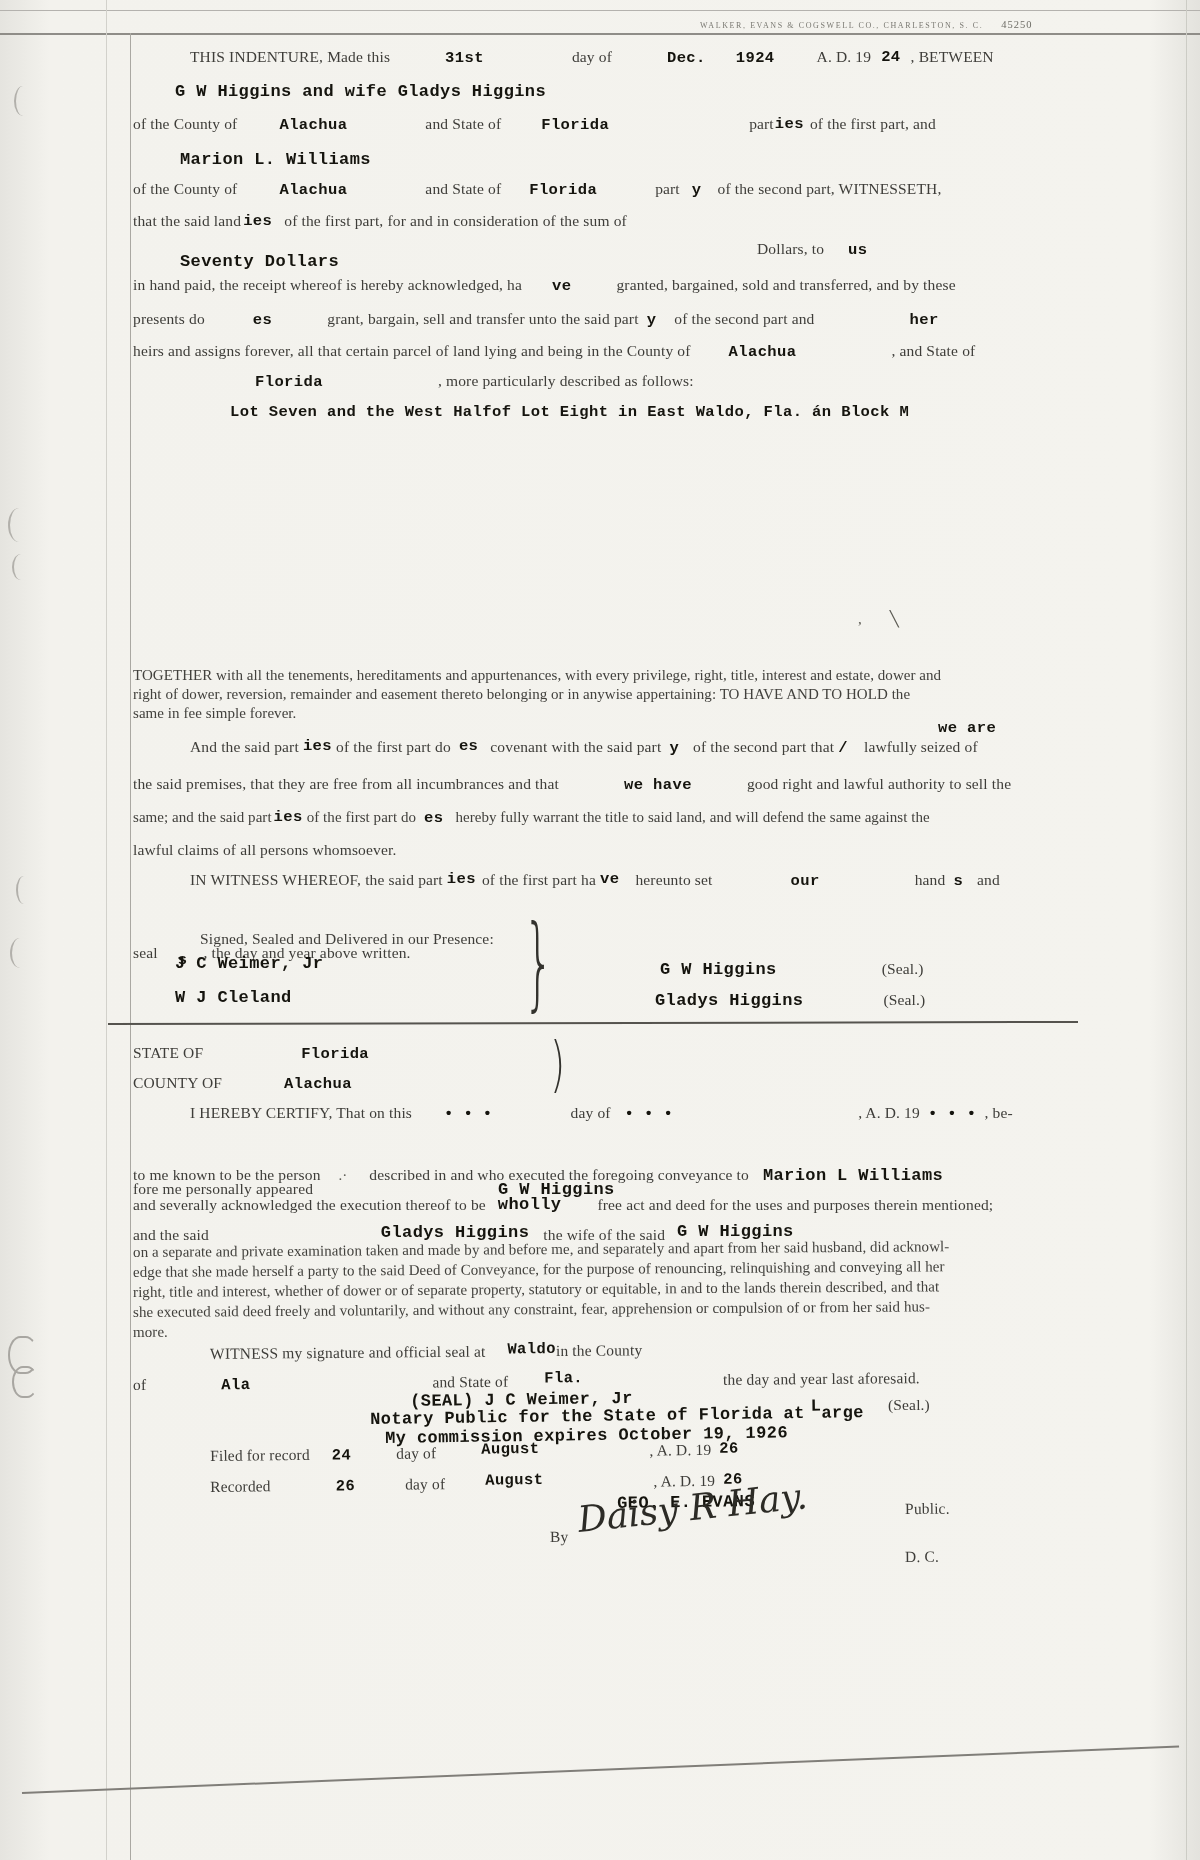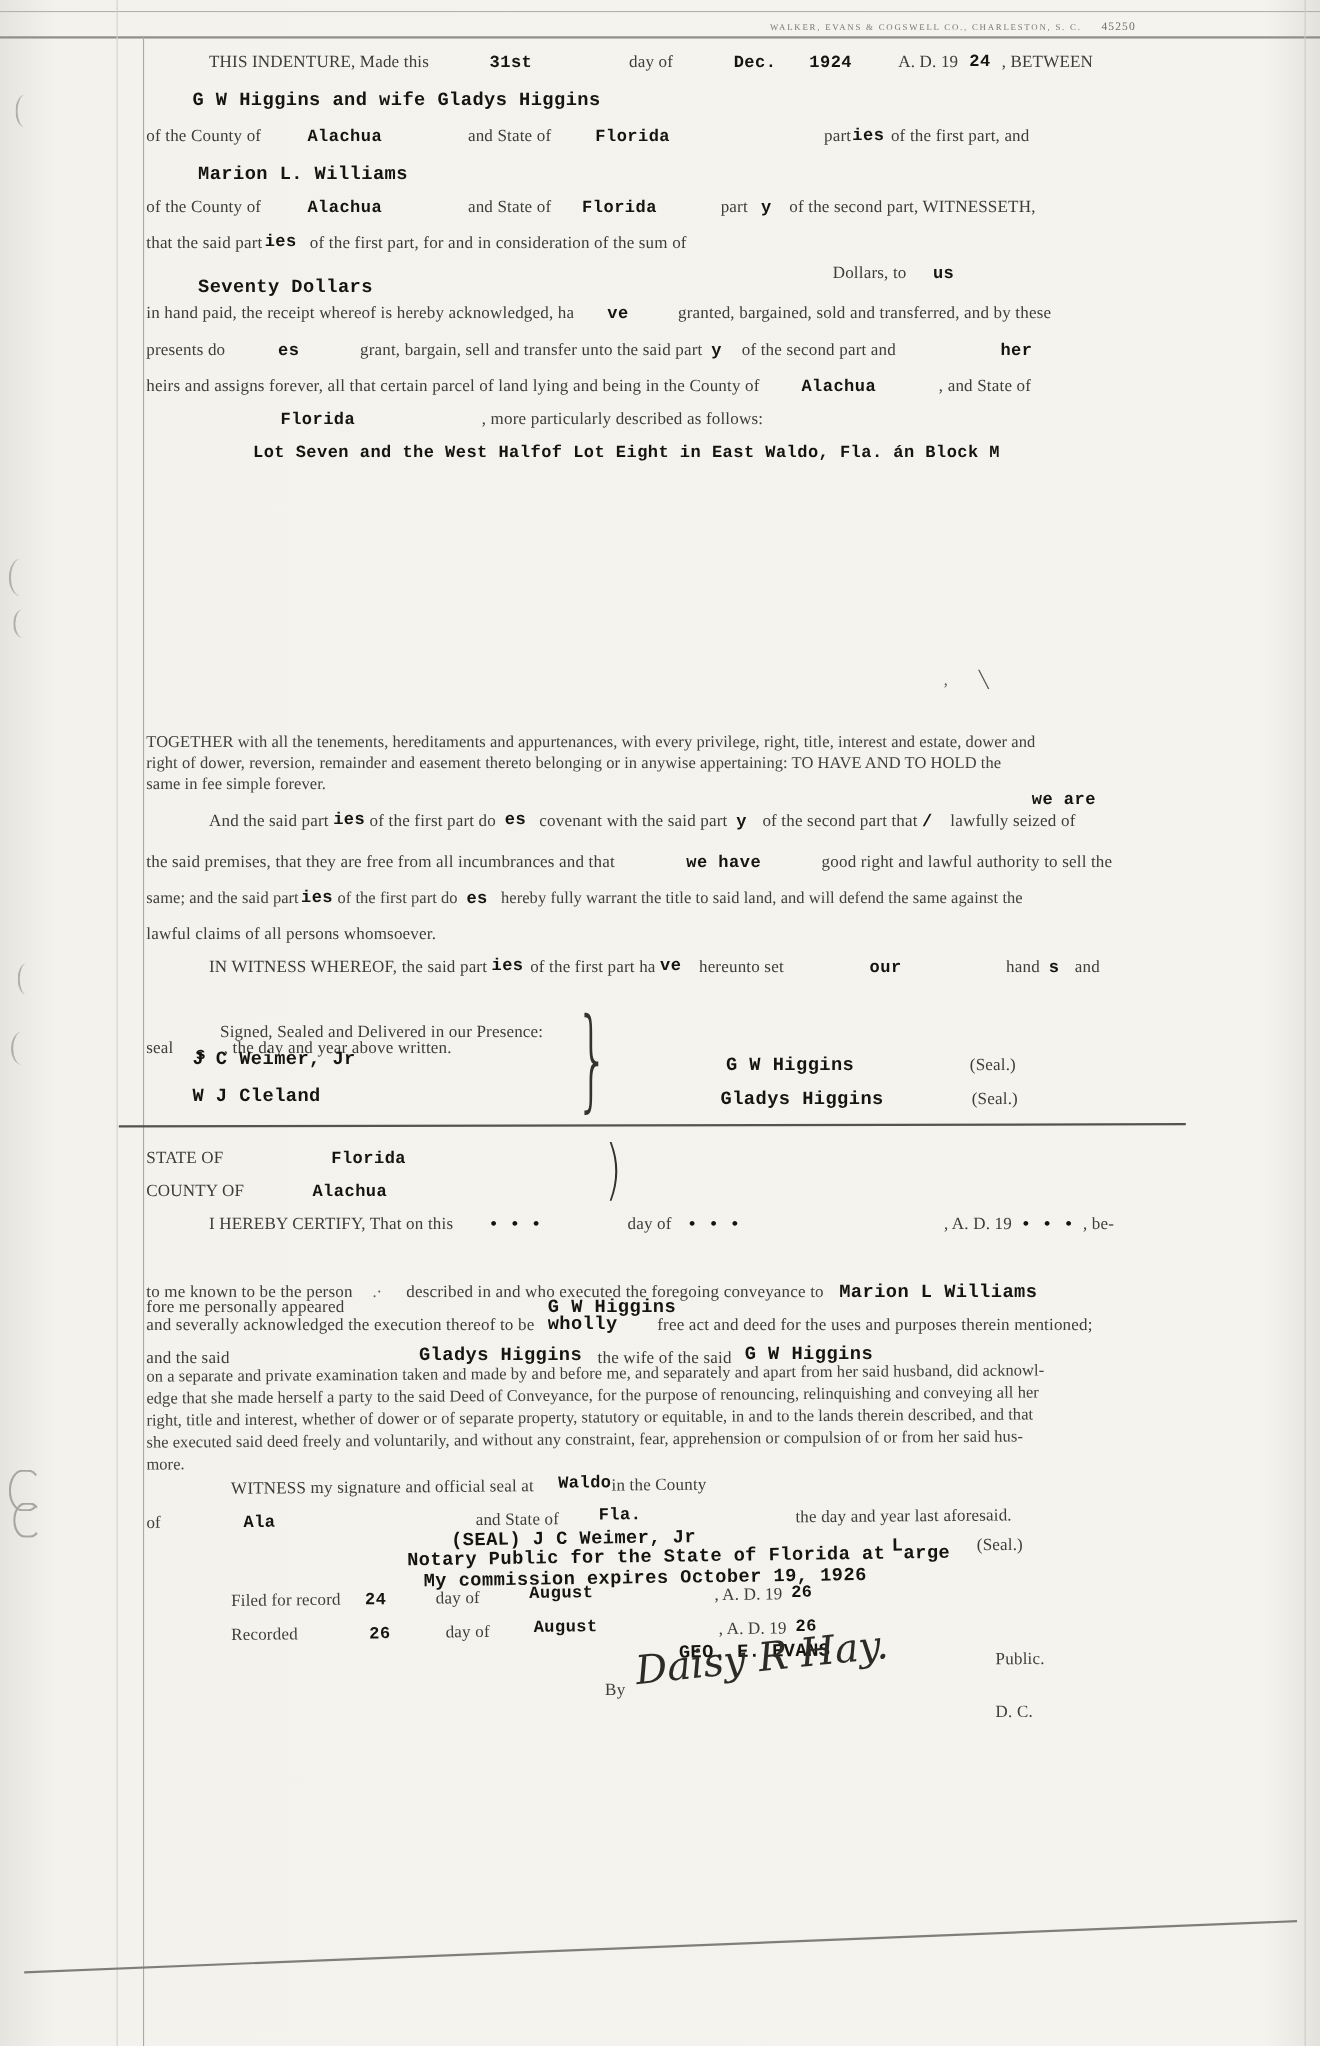--- a/index.html
+++ b/index.html
@@ -68,26 +68,26 @@
   <div class="arc arc-e"></div>
   <div class="ring ring-a"></div>
   <div class="ring ring-b"></div>
 
   <div id="doc-lines">
       <div class="line" style="left: 190px; top: 48px;"><span class="seg seg-p">THIS INDENTURE, Made this</span><span class="seg seg-t" style="margin-left: 55px;">31st</span><span class="seg seg-p" style="margin-left: 88px;">day of</span><span class="seg seg-t" style="margin-left: 55px;">Dec.</span><span class="seg seg-t" style="margin-left: 30px;">1924</span><span class="seg seg-p" style="margin-left: 42px;">A. D. 19</span><span class="seg seg-t" style="margin-left: 10px; position: relative; top: -1px;">24</span><span class="seg seg-p" style="margin-left: 10px;">, BETWEEN</span></div>
       <div class="line" style="left: 175px; top: 82px;"><span class="seg seg-tb">G W Higgins and wife Gladys Higgins</span></div>
       <div class="line" style="left: 133px; top: 115px;"><span class="seg seg-p">of the County of</span><span class="seg seg-t" style="margin-left: 42px;">Alachua</span><span class="seg seg-p" style="margin-left: 78px;">and State of</span><span class="seg seg-t" style="margin-left: 40px;">Florida</span><span class="seg seg-p" style="margin-left: 140px;">part</span><span class="seg seg-t" style="margin-left: 1px; position: relative; top: -1px;">ies</span><span class="seg seg-p" style="margin-left: 6px;">of the first part, and</span></div>
       <div class="line" style="left: 180px; top: 150px;"><span class="seg seg-tb">Marion L. Williams</span></div>
       <div class="line" style="left: 133px; top: 180px;"><span class="seg seg-p">of the County of</span><span class="seg seg-t" style="margin-left: 42px;">Alachua</span><span class="seg seg-p" style="margin-left: 78px;">and State of</span><span class="seg seg-t" style="margin-left: 28px;">Florida</span><span class="seg seg-p" style="margin-left: 58px;">part</span><span class="seg seg-t" style="margin-left: 12px;">y</span><span class="seg seg-p" style="margin-left: 16px;">of the second part, WITNESSETH,</span></div>
-      <div class="line" style="left: 133px; top: 212px;"><span class="seg seg-p">that the said part</span><span class="seg seg-t" style="margin-left: 2px; position: relative; top: -1px;">ies</span><span class="seg seg-p" style="margin-left: 12px;">of the first part, for and in consideration of the sum of</span></div>
+      <div class="line" style="left: 133px; top: 212px;"><span class="seg seg-p">that the said land</span><span class="seg seg-t" style="margin-left: 2px; position: relative; top: -1px;">ies</span><span class="seg seg-p" style="margin-left: 12px;">of the first part, for and in consideration of the sum of</span></div>
       <div class="line" style="left: 757px; top: 240px;"><span class="seg seg-p">Dollars, to</span><span class="seg seg-t" style="margin-left: 24px;">us</span></div>
       <div class="line" style="left: 180px; top: 252px;"><span class="seg seg-tb">Seventy Dollars</span></div>
       <div class="line" style="left: 133px; top: 276px;"><span class="seg seg-p">in hand paid, the receipt whereof is hereby acknowledged, ha</span><span class="seg seg-t" style="margin-left: 30px;">ve</span><span class="seg seg-p" style="margin-left: 45px;">granted, bargained, sold and transferred, and by these</span></div>
       <div class="line" style="left: 133px; top: 310px;"><span class="seg seg-p">presents do</span><span class="seg seg-t" style="margin-left: 48px;">es</span><span class="seg seg-p" style="margin-left: 55px;">grant, bargain, sell and transfer unto the said part</span><span class="seg seg-t" style="margin-left: 8px;">y</span><span class="seg seg-p" style="margin-left: 18px;">of the second part and</span><span class="seg seg-t" style="margin-left: 95px;">her</span></div>
-      <div class="line" style="left: 133px; top: 342px;"><span class="seg seg-p">heirs and assigns forever, all that certain parcel of land lying and being in the County of</span><span class="seg seg-t" style="margin-left: 38px;">Alachua</span><span class="seg seg-p" style="margin-left: 57px;">, and State of</span></div>
+      <div class="line" style="left: 133px; top: 342px;"><span class="seg seg-p">heirs and assigns forever, all that certain parcel of land lying and being in the County of</span><span class="seg seg-t" style="margin-left: 38px;">Alachua</span><span class="seg seg-p" style="margin-left: 95px;">, and State of</span></div>
       <div class="line" style="left: 230px; top: 372px; margin-left: 25px;"><span class="seg seg-t">Florida</span><span class="seg seg-p" style="margin-left: 115px;">, more particularly described as follows:</span></div>
       <div class="line" style="left: 230px; top: 402px;"><span class="seg seg-t">Lot Seven and the West Halfof Lot Eight in East Waldo, Fla. án Block M</span></div>
       <div class="line" style="left: 858px; top: 610px;"><span class="seg seg-mark">,</span><span class="seg seg-mark" style="margin-left: 28px;">╲</span></div>
       <div class="line" style="left: 133px; top: 666px;"><span class="seg seg-ps">TOGETHER with all the tenements, hereditaments and appurtenances, with every privilege, right, title, interest and estate, dower and</span></div>
       <div class="line" style="left: 133px; top: 685px;"><span class="seg seg-ps">right of dower, reversion, remainder and easement thereto belonging or in anywise appertaining:  TO HAVE AND TO HOLD the</span></div>
       <div class="line" style="left: 133px; top: 704px;"><span class="seg seg-ps">same in fee simple forever.</span></div>
       <div class="line" style="left: 938px; top: 718px;"><span class="seg seg-t">we are</span></div>
       <div class="line" style="left: 190px; top: 738px;"><span class="seg seg-p">And the said part</span><span class="seg seg-t" style="margin-left: 4px; position: relative; top: -2px;">ies</span><span class="seg seg-p" style="margin-left: 4px;">of the first part do</span><span class="seg seg-t" style="margin-left: 8px; position: relative; top: -2px;">es</span><span class="seg seg-p" style="margin-left: 12px;">covenant with the said part</span><span class="seg seg-t" style="margin-left: 8px;">y</span><span class="seg seg-p" style="margin-left: 14px;">of the second part that</span><span class="seg seg-t" style="margin-left: 4px;">/</span><span class="seg seg-p" style="margin-left: 16px;">lawfully seized of</span></div>
       <div class="line" style="left: 133px; top: 775px;"><span class="seg seg-p">the said premises, that they are free from all incumbrances and that</span><span class="seg seg-t" style="margin-left: 65px;">we  have</span><span class="seg seg-p" style="margin-left: 55px;">good right and lawful authority to sell the</span></div>
       <div class="line" style="left: 133px; top: 808px;"><span class="seg seg-ps">same; and the said part</span><span class="seg seg-t" style="margin-left: 2px; position: relative; top: -1px;">ies</span><span class="seg seg-ps" style="margin-left: 4px;">of the first part do</span><span class="seg seg-t" style="margin-left: 8px;">es</span><span class="seg seg-ps" style="margin-left: 12px;">hereby fully warrant the title to said land, and will defend the same against the</span></div>

